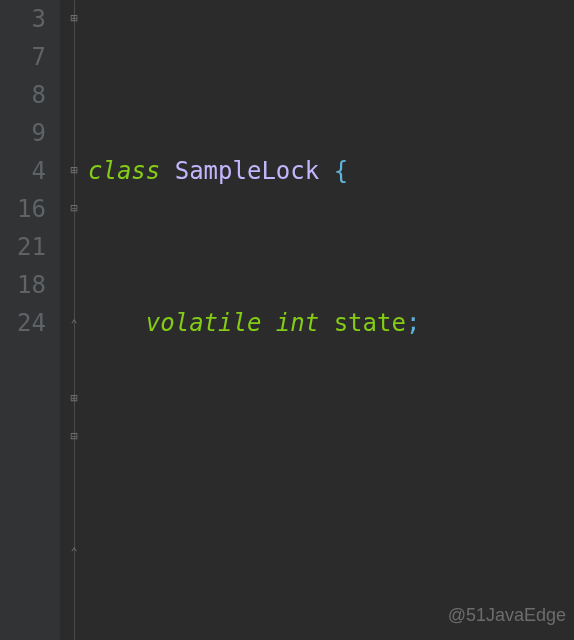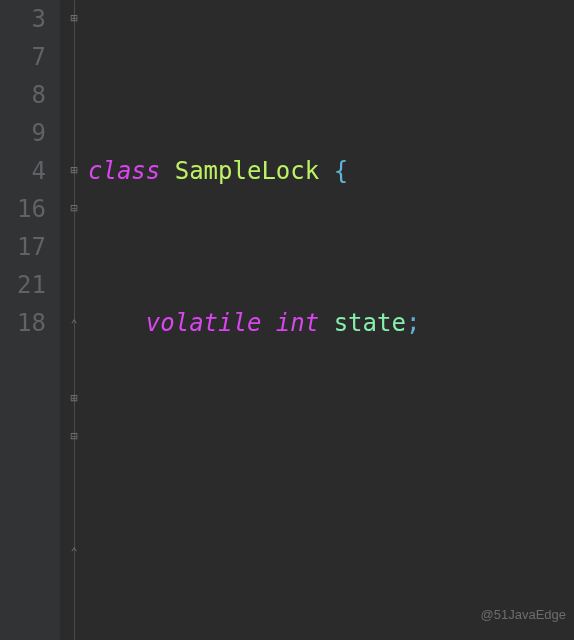--- a/index.html
+++ b/index.html
@@ -50,49 +50,49 @@
     text-align: center;
   }
   .code {
     flex: 1;
     background: #2b2b2b;
     white-space: pre;
     position: relative;
   }
   .row { height: 38px; }
   .tok-doc-y   { color: #d9d96a; font-style: italic; font-weight: bold; }
-  .tok-kw-purple { color: #d946ef; font-style: italic; }
-  .tok-class   { color: #bef264; }
-  .tok-field   { color: #86efac; }
+  .tok-kw-purple { color: #84cc16; font-style: italic; }
+  .tok-class   { color: #c4b5fd; }
+  .tok-field   { color: #84cc16; }
   .tok-brace-b { color: #5fb3d9; }
   .watermark {
     position: absolute;
     right: 8px;
     bottom: 6px;
-    font-size: 13px;
+    font-size: 18px;
     color: #888;
     font-family: sans-serif;
     opacity: 0.7;
   }
 </style>
 </head>
 <body>
 
 <div class="editor">
 
   <div class="gutter">
     <div class="row">3</div>
     <div class="row">7</div>
     <div class="row">8</div>
     <div class="row">9</div>
     <div class="row">4</div>
     <div class="row">16</div>
-    <div class="row">17</div>
     <div class="row">21</div>
     <div class="row">18</div>
+    <div class="row">24</div>
   </div>
 
   <div class="fold-col">
     <div class="fold-line" style="top:0;height:640px;"></div>
     <div class="fold-mark" style="top:12px;">⊞</div>
     <div class="fold-mark" style="top:164px;">⊞</div>
     <div class="fold-mark" style="top:202px;">⊟</div>
     <div class="fold-mark" style="top:318px;">⌃</div>
     <div class="fold-mark" style="top:392px;">⊞</div>
     <div class="fold-mark" style="top:430px;">⊟</div>

